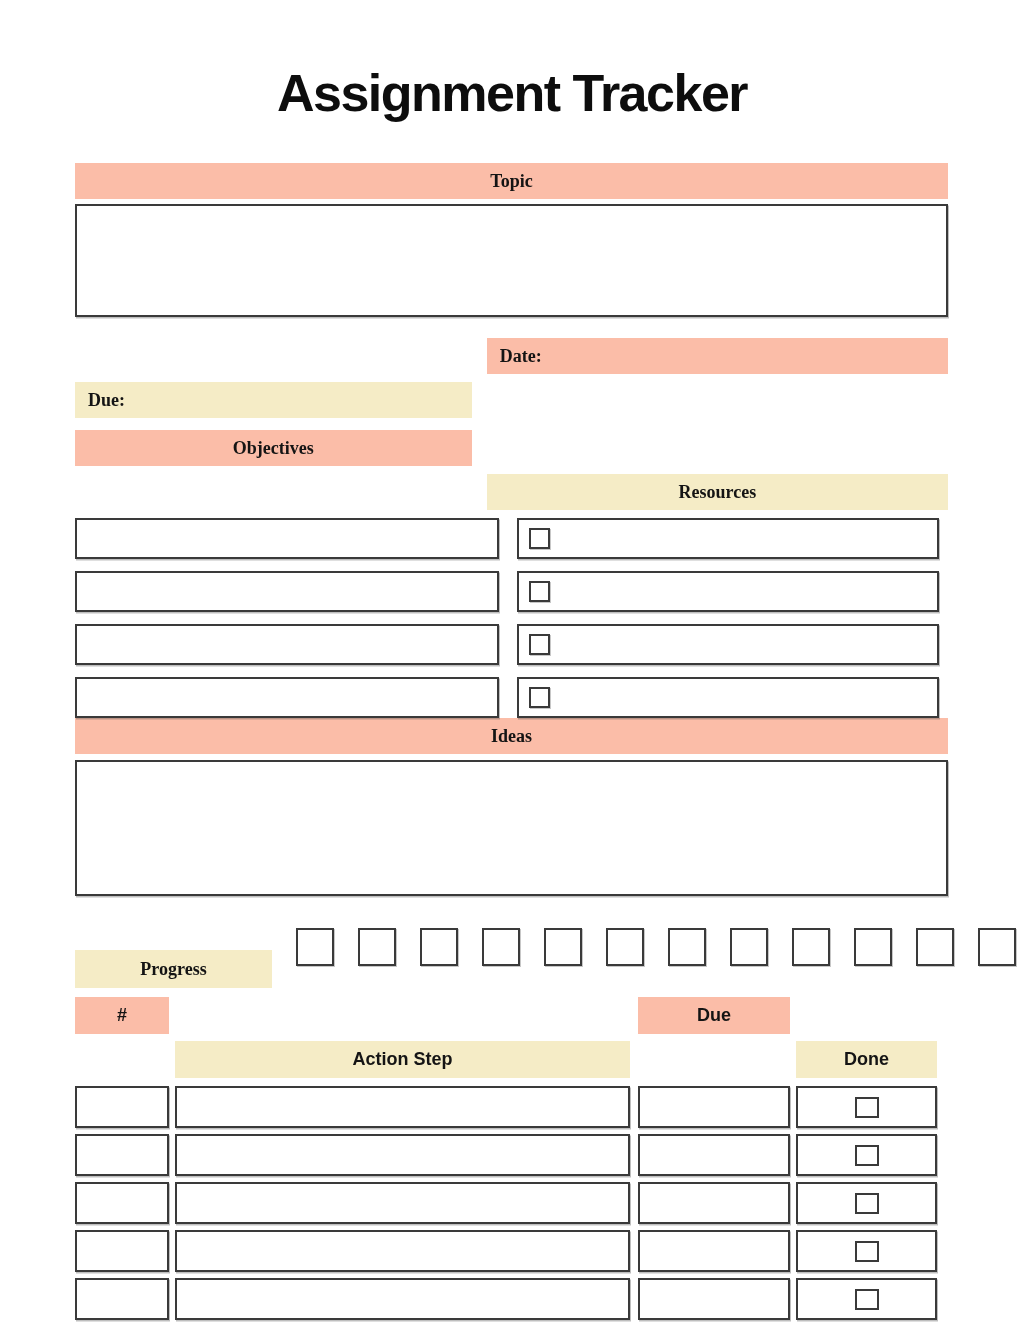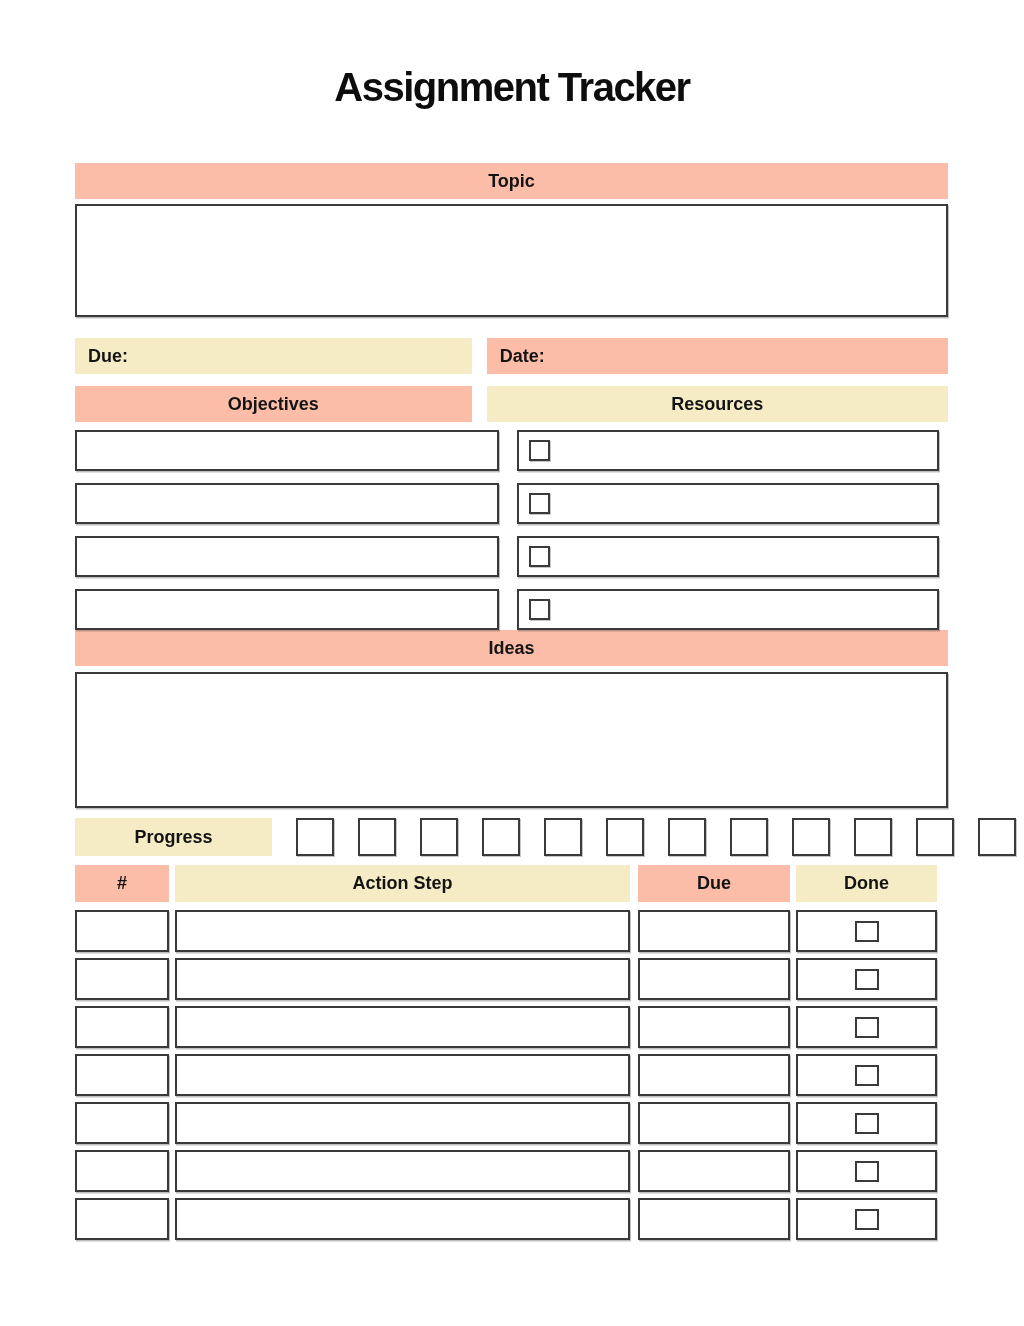--- a/index.html
+++ b/index.html
@@ -10,39 +10,40 @@
     height: 1326px;
     background: var(--background, #ffffff);
     font-family: "Liberation Sans", sans-serif;
     color: var(--text, #141414);
     overflow: hidden;
     margin: 0 auto;
   }
   .title {
     padding-top: 64px;
     text-align: center;
-    font-size: 40px;
+    font-size: 52px;
     font-weight: 900;
     letter-spacing: -1.5px;
     line-height: 1.15;
     color: #0d0d0d;
   }
   .content { position: absolute; left: 75px; top: 163px; width: 873px; }
 
   .bar {
     height: 36px;
     display: flex;
     align-items: center;
     justify-content: center;
     font-weight: 700;
     font-size: 18px;
+    font-family: Liberation Serif, serif;
   }
   .bar.left-align { justify-content: flex-start; padding-left: 13px; }
   .salmon { background: var(--salmon, #fbbda8); }
-  .cream  { background: var(--cream,  #f5ecc6); }
+  .cream  { background: var(--cream,  #f5ecc6); margin-top: 44px; }
 
   .box {
     border: 2px solid var(--border, #3a3a3a);
     background: #ffffff;
     box-shadow: 1px 1.5px 0 rgba(70,70,70,0.35);
   }
   .topic-box { margin-top: 5px; height: 113px; }
   .ideas-header { }
   .ideas-box { margin-top: 6px; height: 136px; }
 

